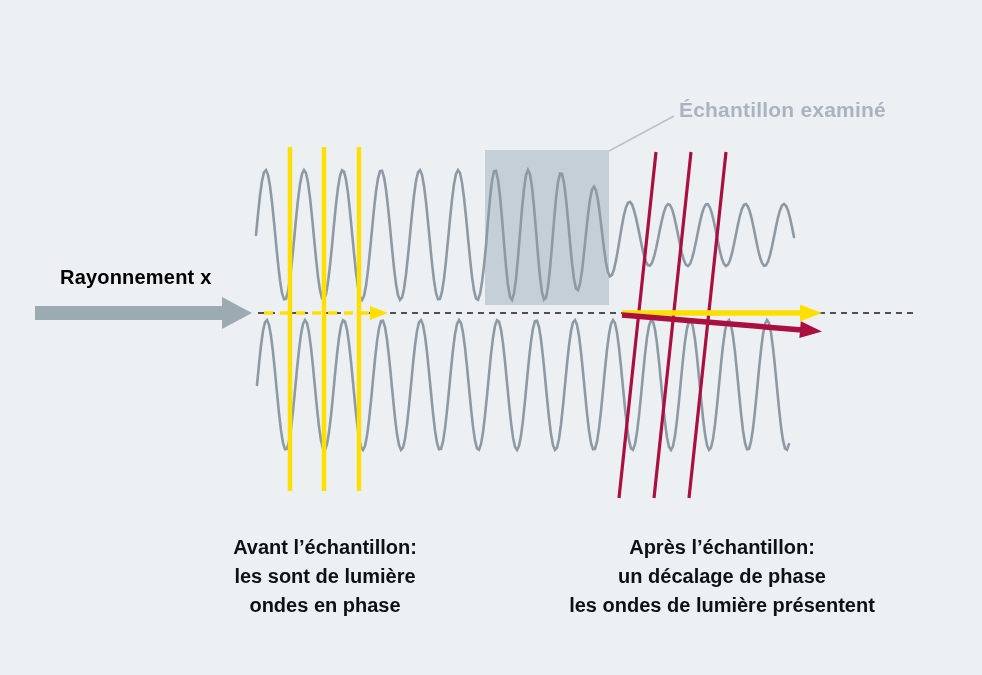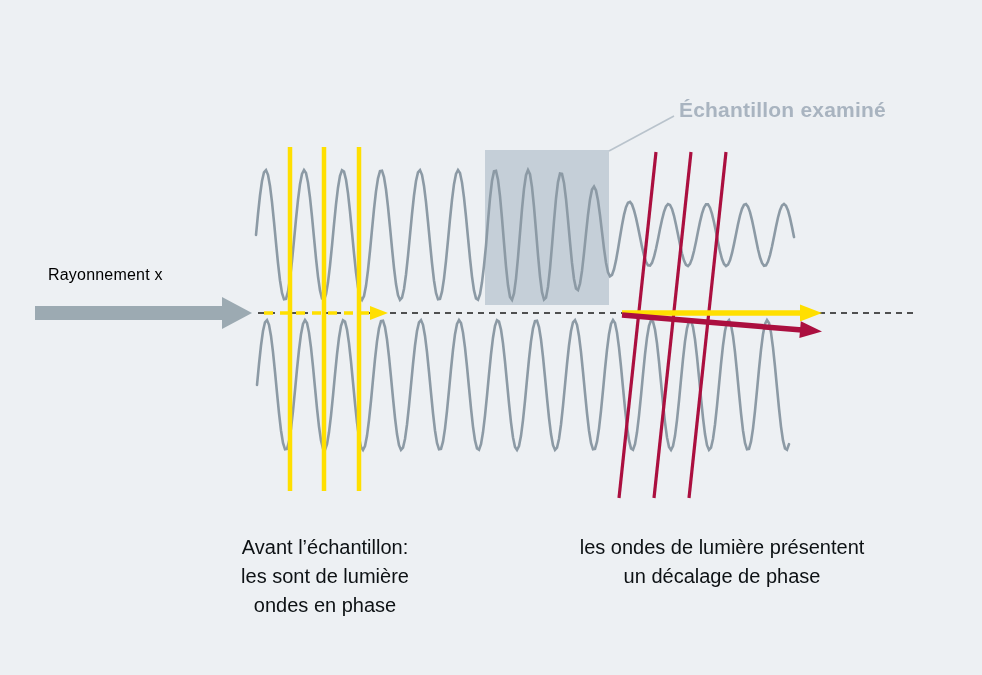--- a/index.html
+++ b/index.html
@@ -6,30 +6,30 @@
   body{font-family:"Liberation Sans", sans-serif;}
   .canvas{
     position:relative;
     width:982px;height:675px;
     overflow:hidden;
     padding-left:17px;
   }
   .canvas svg{position:absolute;inset:0;}
   .txt{position:absolute;white-space:nowrap;}
   .radiation-label{
-    left:48px;top:266px;
-    font-size:16px;font-weight:normal;letter-spacing:0.2px;
+    left:60px;top:266px;
+    font-size:20px;font-weight:bold;letter-spacing:0.2px;
   }
   .sample-label{
     left:679px;top:98px;
     font-size:21px;font-weight:bold;letter-spacing:0.2px;
   }
   .caption{
     position:absolute;top:533px;
-    font-size:20px;font-weight:normal;line-height:29px;
+    font-size:20px;font-weight:bold;line-height:29px;
     text-align:center;white-space:normal;
   }
   .caption-before{left:155px;width:340px;}
   .caption-after{left:512px;width:420px;}
   .caption span{display:block;}
 </style>
 </head>
 <body>
 
 <div class="canvas" style="background-color: rgb(237, 240, 243);">
@@ -69,17 +69,18 @@
 
   <div class="txt radiation-label">Rayonnement x</div>
 
   <div class="caption caption-before" style="color: rgb(13, 17, 20);">
     <span>Avant l’échantillon:</span>
     <span>les sont de lumière</span>
     <span>ondes en phase</span>
   </div>
 
   <div class="caption caption-after" style="color: rgb(13, 17, 20);">
+    <span>Après l’échantillon:</span>
+    <span>un décalage de phase</span>
     <span>les ondes de lumière présentent</span>
-    <span>un décalage de phase</span>
   </div>
 
 </div>
 
 </body></html>

